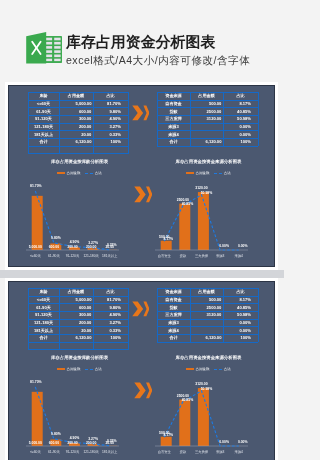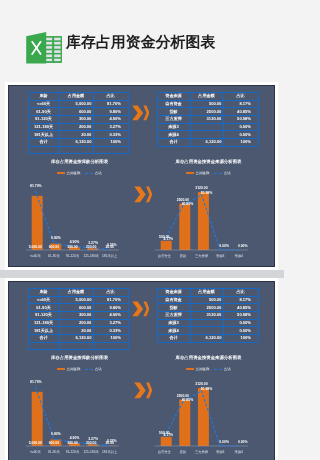--- a/index.html
+++ b/index.html
@@ -63,20 +63,21 @@
         </g>
       </g>
       <path d="M1.2 9.2 L21.2 5.1 L21.2 36.5 L1.2 36.5 Z" fill="#3aa94e"></path>
       <g stroke="#ffffff" stroke-width="1.8" stroke-linecap="round" fill="none">
         <line x1="7.2" y1="14.8" x2="15.6" y2="27.0"></line>
         <line x1="15.6" y1="14.8" x2="7.2" y2="27.0"></line>
       </g>
     </svg>
   </div>
   <div class="title">库存占用资金分析图表</div>
+  <div class="subtitle">excel格式/A4大小/内容可修改/含字体</div>
 </div>
 
 <div class="gapband"></div>
 <div class="pframe f1"></div>
 <div class="pframe f2"></div>
 <div class="panel p1">
   <div class="sheet">
       <div class="tbl" style="left: 19px; top: 6.4px; width: 100px; height: 61.36px;">
         <div class="cell" style="left: 0px; top: 0px; width: 31px; height: 7.67px;">库龄</div>
         <div class="cell" style="left: 31px; top: 0px; width: 34px; height: 7.67px;">占用金额</div>

